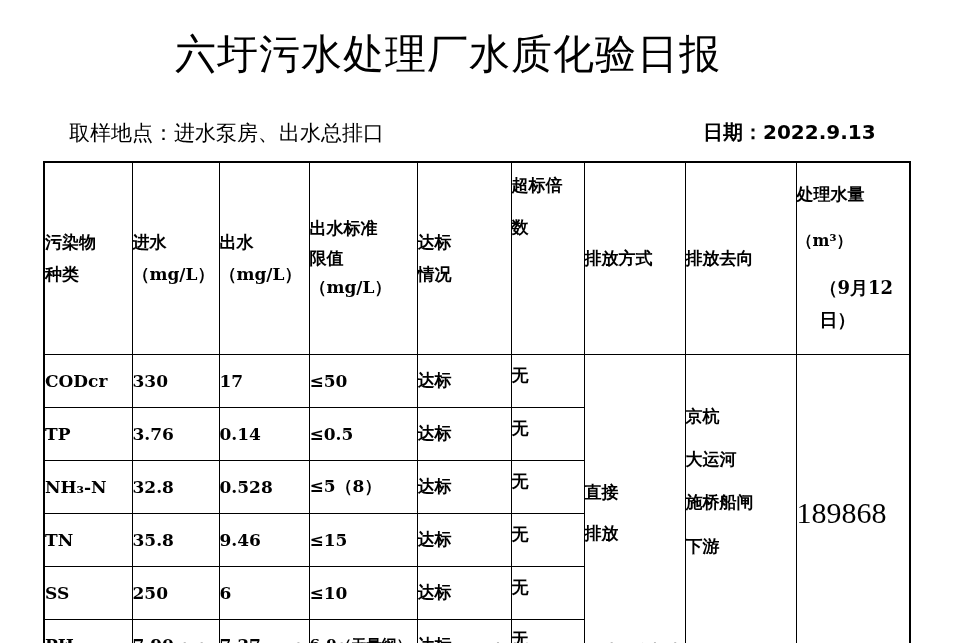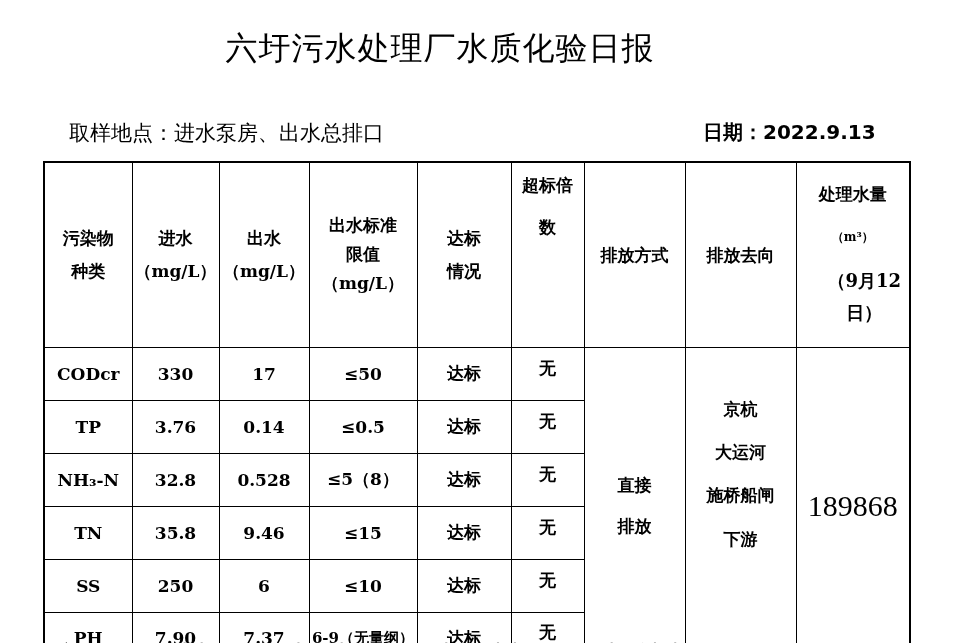--- a/index.html
+++ b/index.html
@@ -2,53 +2,53 @@
 <html><head>
 <meta charset="utf-8">
 <style>
   html,body{margin:0;padding:0;}
   body{
     width:959px;height:643px;position:relative;overflow:hidden;
     background:#ffffff;color:#000000;
     font-family:"DejaVu Serif","Liberation Serif",serif;
   }
   .title{
-    position:absolute;left:0;top:27px;width:880px;
-    text-align:center;font-size:32px;letter-spacing:1px;
+    position:absolute;left:8px;top:27px;width:880px;
+    text-align:center;font-size:41px;letter-spacing:1px;
     font-family:"DejaVu Serif","Liberation Serif",serif;
     white-space:nowrap;
   }
   .sampling{
     position:absolute;left:69px;top:119px;font-size:21px;white-space:nowrap;
   }
   .report-date{
     position:absolute;left:703px;top:119px;font-size:20px;font-weight:bold;
     font-family:"DejaVu Sans","Liberation Sans",sans-serif;white-space:nowrap;
   }
   table.tbl{
     position:absolute;left:43px;top:161px;width:866px;
     border-collapse:collapse;table-layout:fixed;
     border:2px solid #000;
   }
   .tbl th,.tbl td{
     border:1.5px solid #000;
-    text-align:center;vertical-align:middle;
+    text-align:left;vertical-align:middle;
     font-weight:bold;font-size:17px;
     white-space:pre-line;
     padding:0;overflow:hidden;
   }
   .tbl tr{height:53px;}
   .tbl tr.hdr{height:103px;}
   .tbl th{line-height:1.9;font-weight:bold;}
   th.limit-hdr{line-height:1.72;}
   th.exceed-hdr{vertical-align:top;padding-top:2px;line-height:2.45;}
   th.vol-hdr{line-height:1.0;}
   .vol-hdr span{display:block;}
   .vol-l1{font-size:17px;line-height:1.75;}
-  .vol-l2{font-size:12px;line-height:1.75;}
+  .vol-l2{font-size:16px;line-height:1.75;}
   .vol-l3{font-size:18px;line-height:1.8;padding-left:23px;}
   td.exceed{padding-bottom:11px;}
   td.small-limit{font-size:15px;}
   td.method-cell{line-height:2.4;}
   td.dest-cell{line-height:2.55;padding-bottom:63px;}
   td.vol-cell{
     font-size:30px;font-weight:normal;
     font-family:"Liberation Serif","DejaVu Serif",serif;
   }
   .note{

